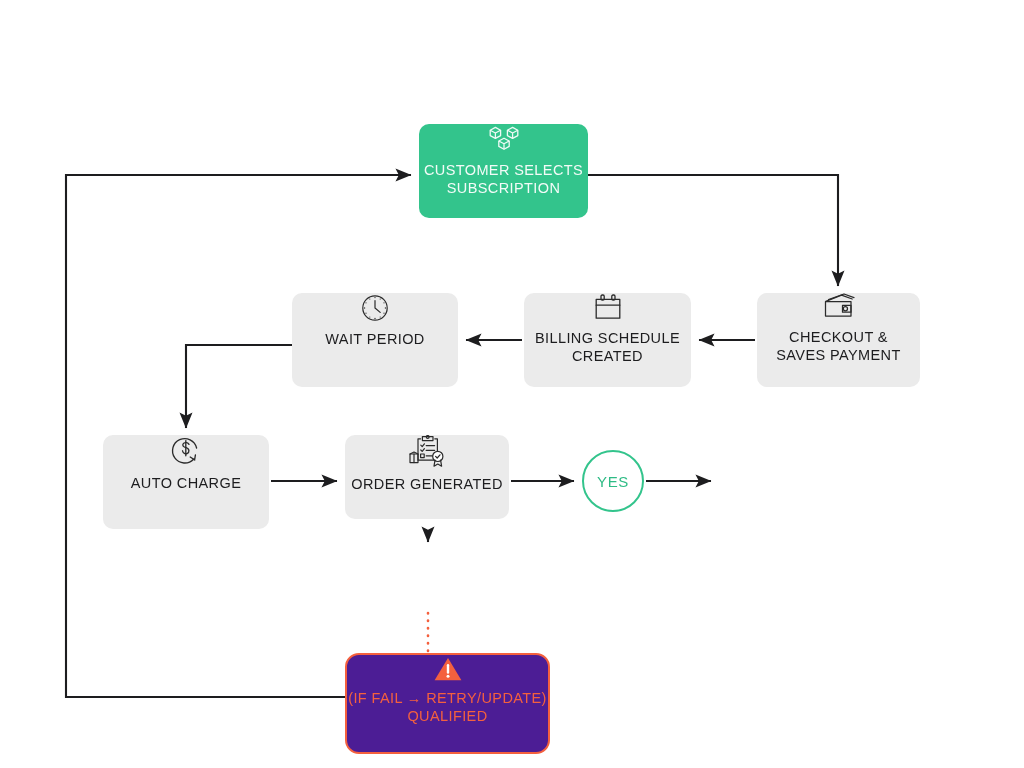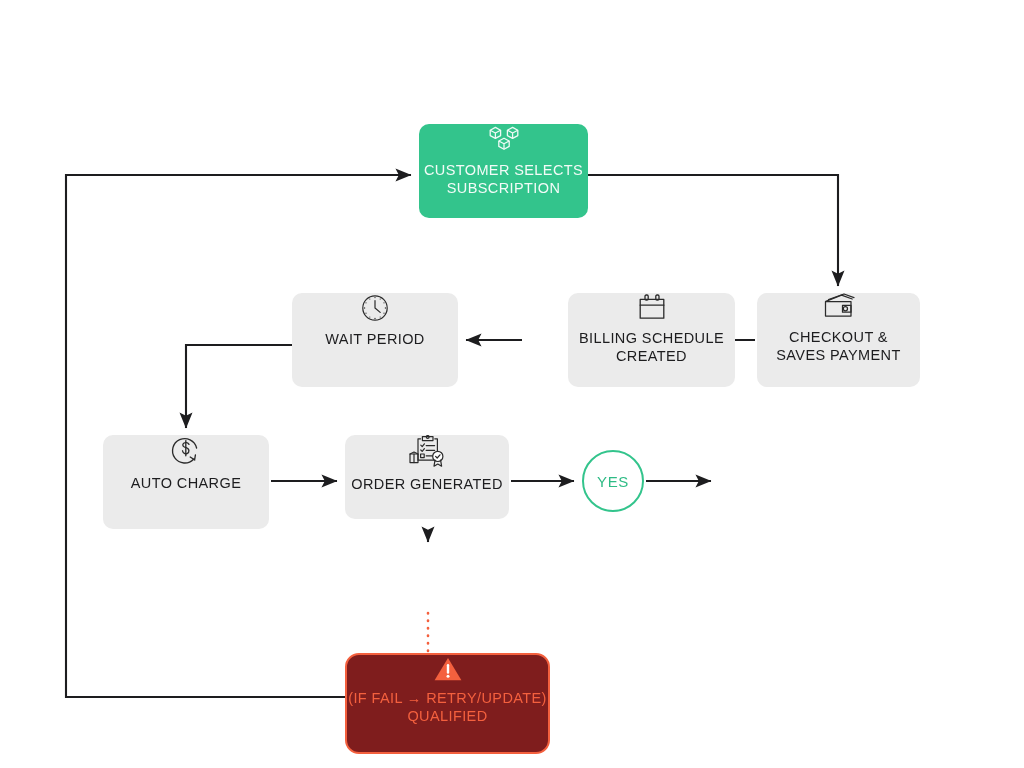--- a/index.html
+++ b/index.html
@@ -51,21 +51,21 @@
     color: #1d1d1f;
   }
   .node.green {
     background: #33c48c;
     color: #ffffff;
   }
   .node.green .label {
     color: #f2fbf7;
   }
   .node.alert {
-    background: #7f1d1d;
+    background: #4c1d95;
     border: 2.5px solid #f4603e;
     color: #f4603e;
     border-radius: 14px;
   }
   .node.alert .label {
     color: #f4603e;
     font-size: 14.5px;
   }
   .pill {
     position: absolute;
@@ -149,21 +149,21 @@
           <path d="M7.5 6.6 L23.0 1.0 L33.0 4.6"></path>
           <path d="M21.5 12.4 L30 12.4 L30 19.2 L21.5 19.2 Z"></path>
           <circle cx="24.4" cy="15.8" r="2.1"></circle>
         </g>
       </svg>
     </span>
     <span class="label">CHECKOUT &amp;
 SAVES PAYMENT</span>
   </div>
 
-  <div class="node grey" style="left:524px; top:293px; width:167px; height:94px;margin-left:44px;">
+  <div class="node grey" style="left:524px; top:293px; width:167px; height:94px;">
     <span class="icon icon-wrap">
       <svg width="30" height="29" viewBox="0 0 30 29">
         <g fill="none" stroke="#2b2b2b" stroke-width="1.3" stroke-linejoin="round" stroke-linecap="round">
           <rect x="3.2" y="6.4" width="23.6" height="18.8"></rect>
           <path d="M3.2 12.2 L26.8 12.2"></path>
           <rect x="8.0" y="2.0" width="3.2" height="5.0" rx="1.2"></rect>
           <rect x="18.8" y="2.0" width="3.2" height="5.0" rx="1.2"></rect>
         </g>
       </svg>
     </span>

